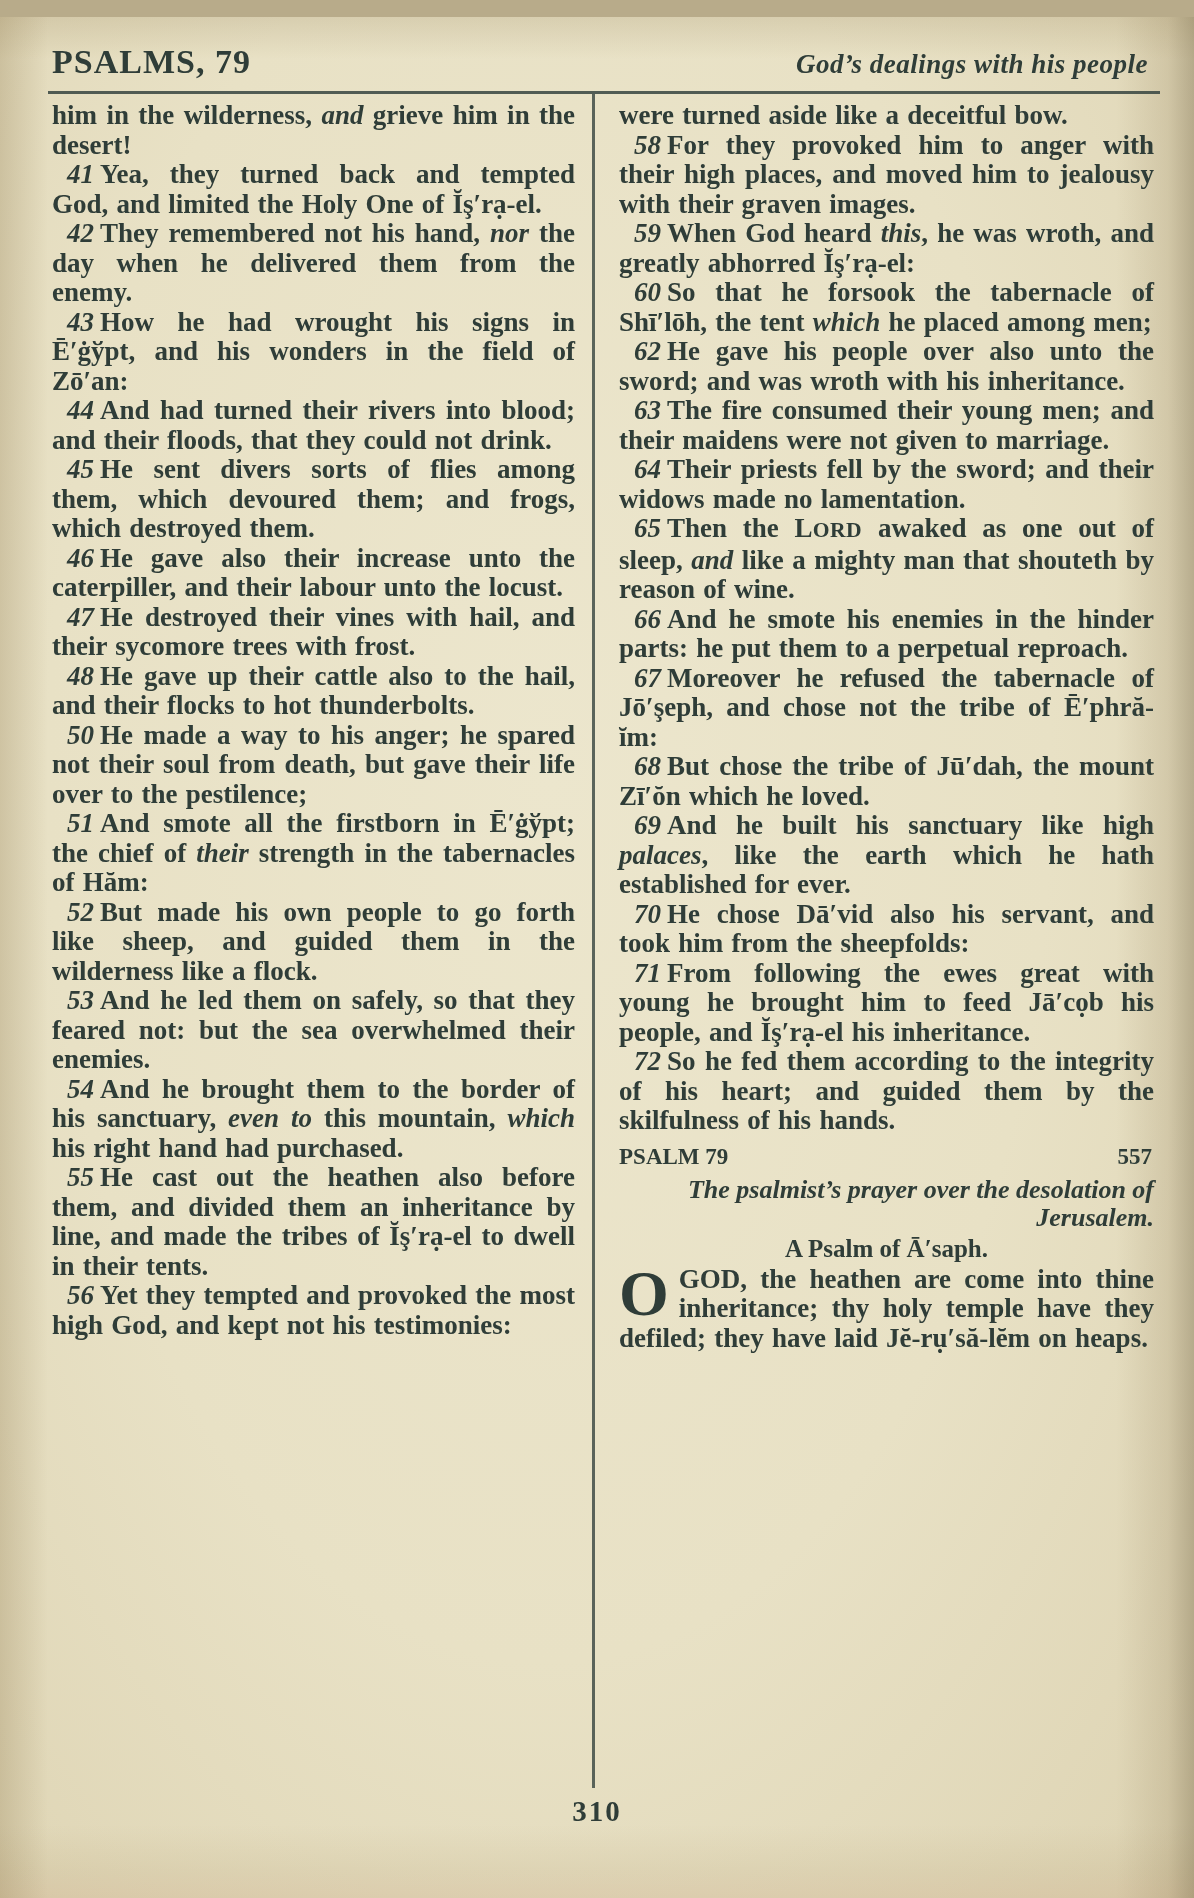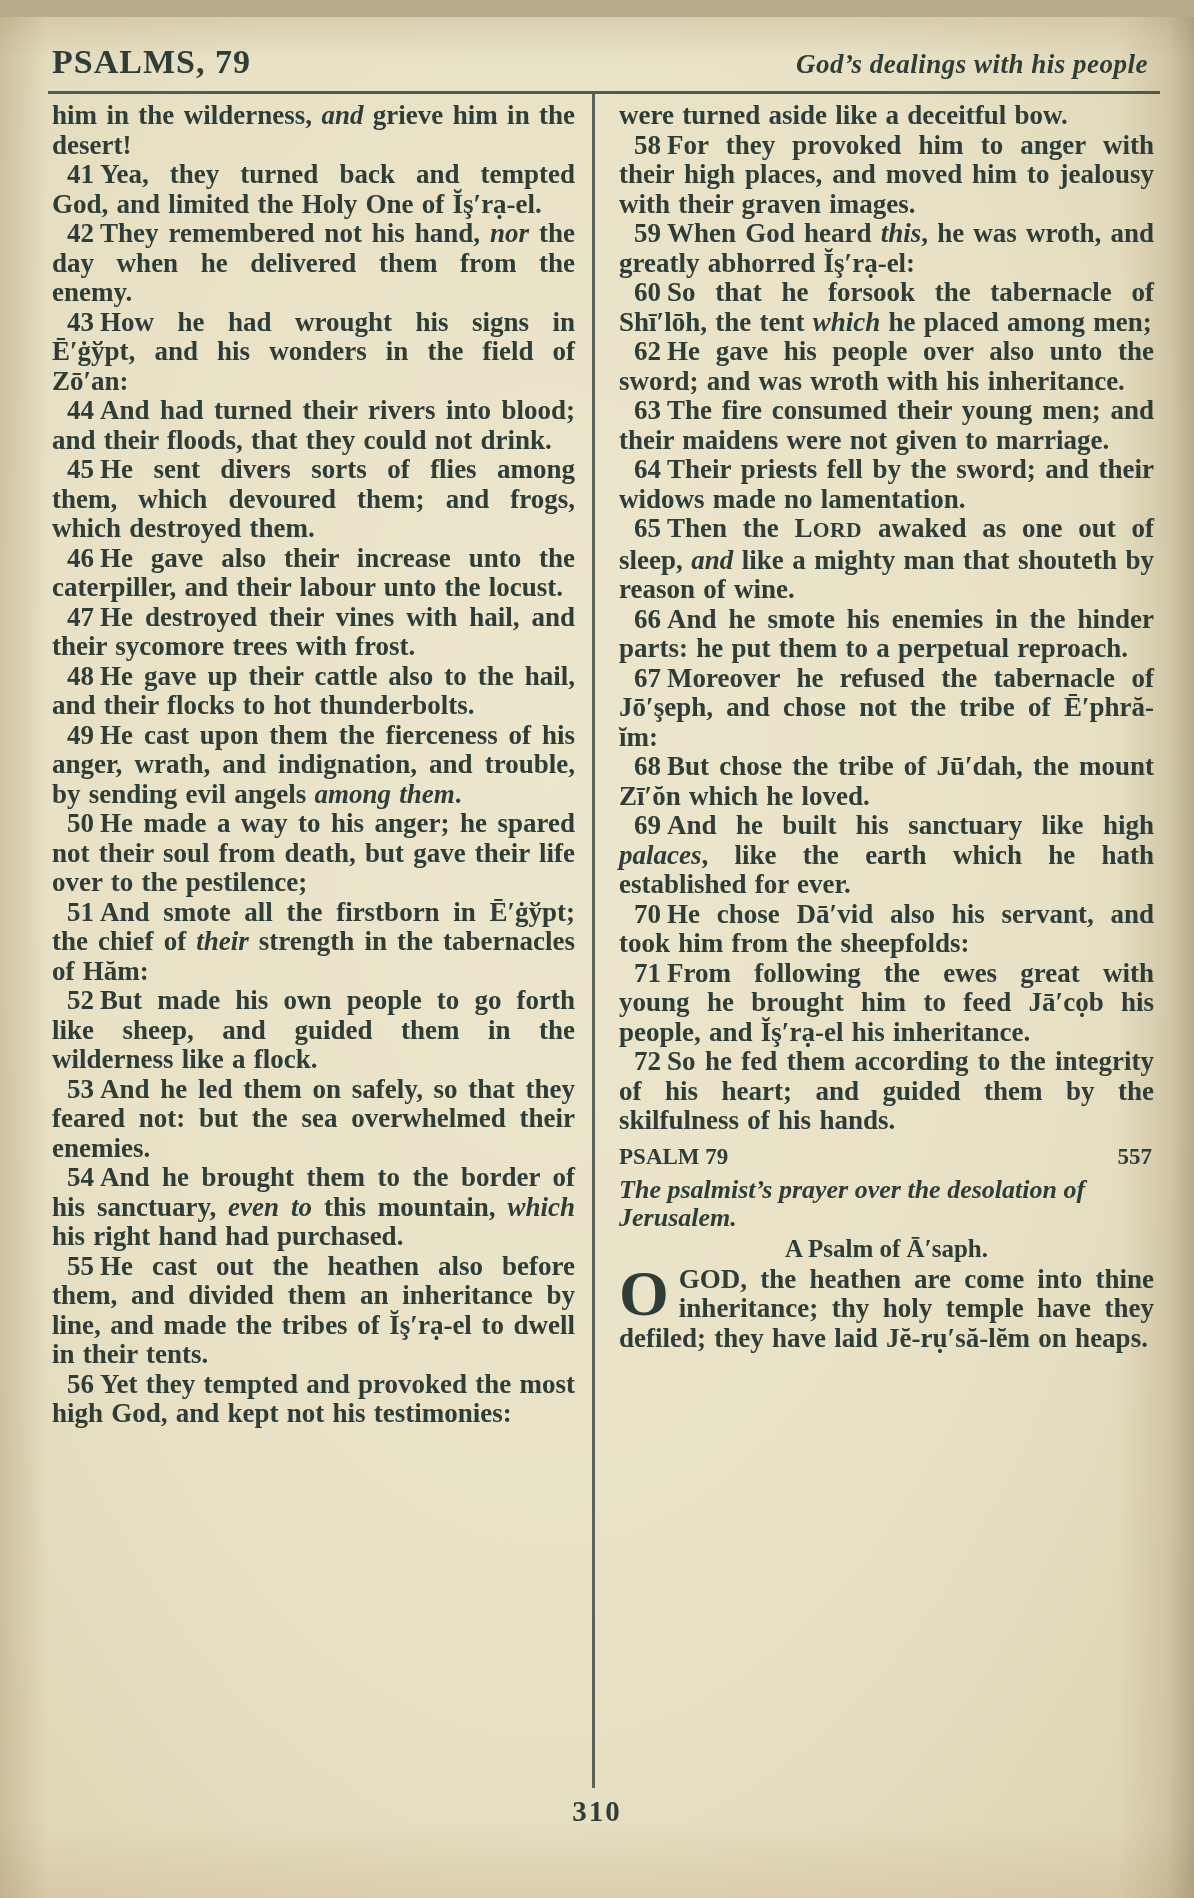--- a/index.html
+++ b/index.html
@@ -38,30 +38,30 @@
   .col{width:528px;}
   .col.right{width:540px;}
   .verse, .opening{
     margin:0;
     font-size:27px;line-height:29.5px;font-weight:bold;
     text-align:justify;
     word-spacing:1.5px;
   }
   .verse{text-indent:15px;}
   .verse.cont{text-indent:0;}
-  .vn{padding-right:6px;}
+  .vn{padding-right:6px;font-style:italic;}
   .sc{font-size:.8em;letter-spacing:.5px;}
   .psalm-heading-row{
     position:relative;text-align:left;
     font-size:23px;font-weight:bold;
     margin-top:4px;line-height:34px;
   }
   .psalm-heading-row .pageref{position:absolute;right:2px;top:0;}
   .psalm-subtitle{
-    margin:2px 0 0 0;text-align:left;
+    margin:2px 0 0 0;text-align:right;
     font-size:26px;line-height:28px;font-weight:bold;font-style:italic;
   }
   .psalm-attrib{
     margin:3px 0 2px 0;text-align:center;
     font-size:25px;line-height:28px;font-weight:bold;
   }
   .opening .dropcap{
     float:left;
     font-size:64px;line-height:52px;
     font-weight:bold;
@@ -90,21 +90,20 @@
     <div class="col left">
         <p class="verse cont">him in the wilderness, <i>and</i> grieve him in the desert!</p>
         <p class="verse"><span class="vn">41</span>Yea, they turned back and tempted God, and limited the Holy One of Ĭş′rạ-el.</p>
         <p class="verse"><span class="vn">42</span>They remembered not his hand, <i>nor</i> the day when he delivered them from the enemy.</p>
         <p class="verse"><span class="vn">43</span>How he had wrought his signs in Ē′ġўpt, and his wonders in the field of Zō′an:</p>
         <p class="verse"><span class="vn">44</span>And had turned their rivers into blood; and their floods, that they could not drink.</p>
         <p class="verse"><span class="vn">45</span>He sent divers sorts of flies among them, which devoured them; and frogs, which destroyed them.</p>
         <p class="verse"><span class="vn">46</span>He gave also their increase unto the caterpiller, and their labour unto the locust.</p>
         <p class="verse"><span class="vn">47</span>He destroyed their vines with hail, and their sycomore trees with frost.</p>
         <p class="verse"><span class="vn">48</span>He gave up their cattle also to the hail, and their flocks to hot thunderbolts.</p>
-        <p class="verse"><span class="vn">49</span>He cast upon them the fierceness of his anger, wrath, and indignation, and trouble, by sending evil angels <i>among them</i>.</p>
         <p class="verse"><span class="vn">50</span>He made a way to his anger; he spared not their soul from death, but gave their life over to the pestilence;</p>
         <p class="verse"><span class="vn">51</span>And smote all the firstborn in Ē′ġўpt; the chief of <i>their</i> strength in the tabernacles of Hăm:</p>
         <p class="verse"><span class="vn">52</span>But made his own people to go forth like sheep, and guided them in the wilderness like a flock.</p>
         <p class="verse"><span class="vn">53</span>And he led them on safely, so that they feared not: but the sea overwhelmed their enemies.</p>
         <p class="verse"><span class="vn">54</span>And he brought them to the border of his sanctuary, <i>even to</i> this mountain, <i>which</i> his right hand had purchased.</p>
         <p class="verse"><span class="vn">55</span>He cast out the heathen also before them, and divided them an inheritance by line, and made the tribes of Ĭş′rạ-el to dwell in their tents.</p>
         <p class="verse"><span class="vn">56</span>Yet they tempted and provoked the most high God, and kept not his testimonies:</p>
       </div>
 
     <div class="col right">

